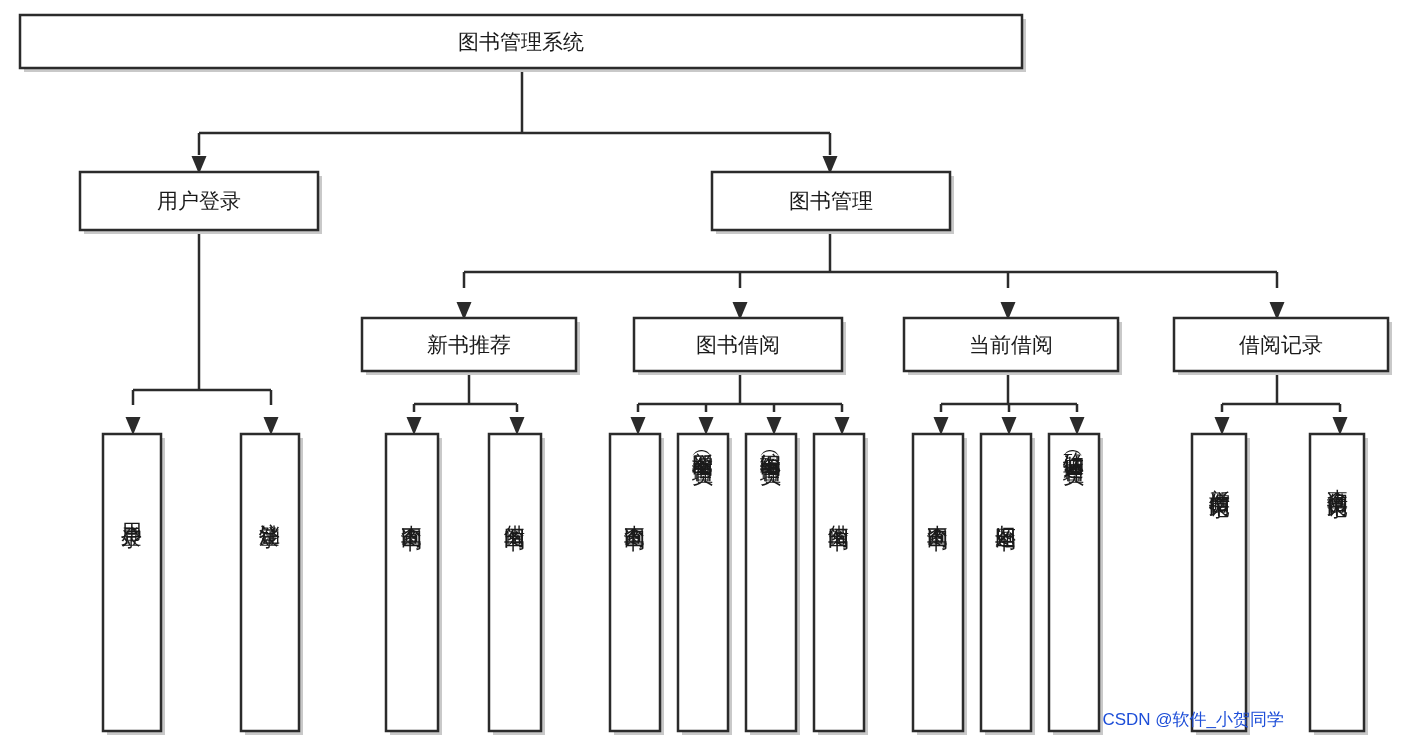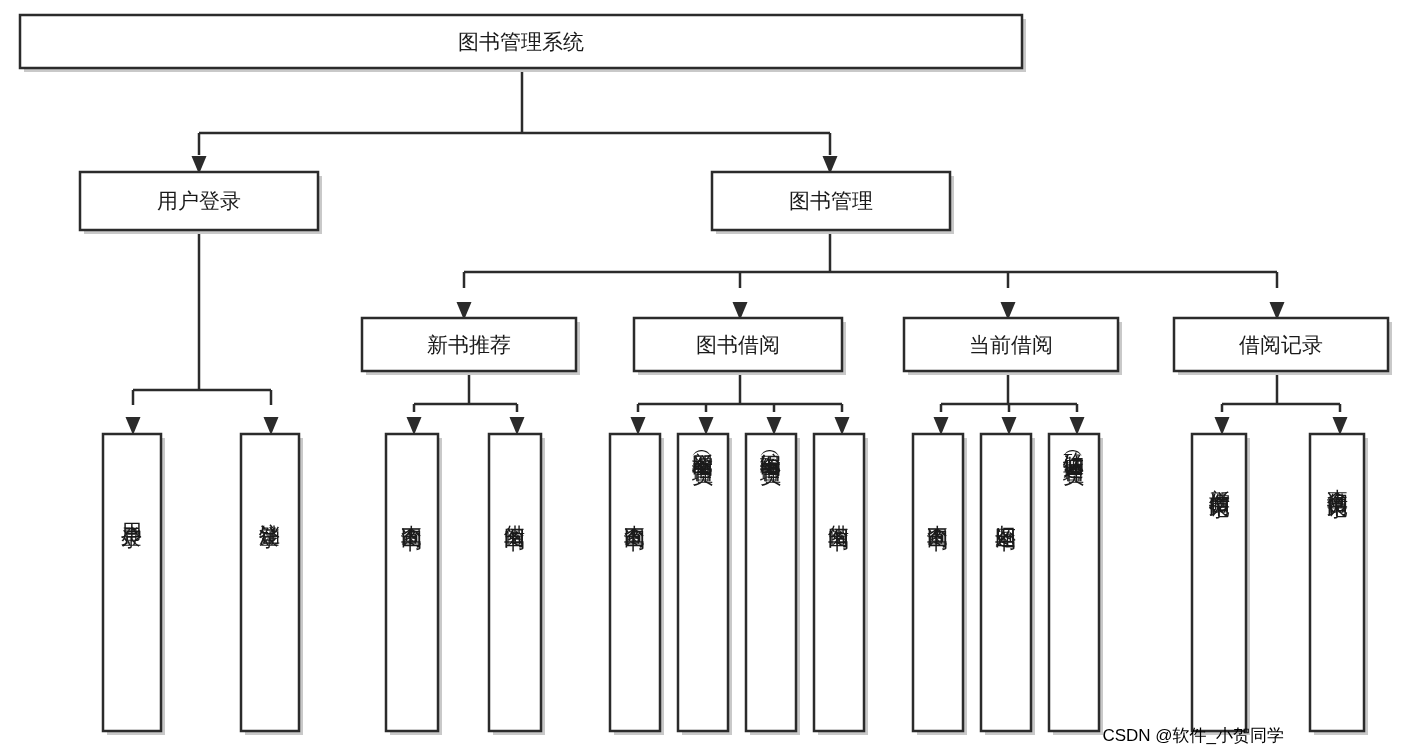--- a/index.html
+++ b/index.html
@@ -57,24 +57,24 @@
     fill: #1a1a1a;
     font-size: 21px;
     text-anchor: middle;
     writing-mode: vertical-rl;
     glyph-orientation-vertical: 0;
     letter-spacing: 2px;
   }
   .watermark {
     position: absolute;
     right: 14px;
-    bottom: 0;
+    bottom: 16px;
     font-family: "Liberation Sans", "DejaVu Sans", sans-serif;
     font-size: 17px;
-    color: #000000;
+    color: #1d4ed8;
     white-space: nowrap;
     pointer-events: none;
     margin-top: 29px;
   }
 </style>
 </head>
 <body>
 
 <div id="diagram-root">
 

